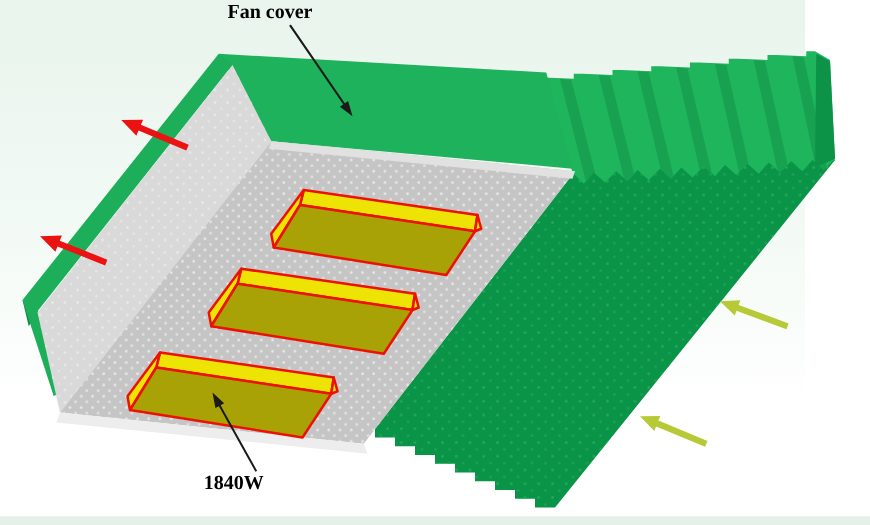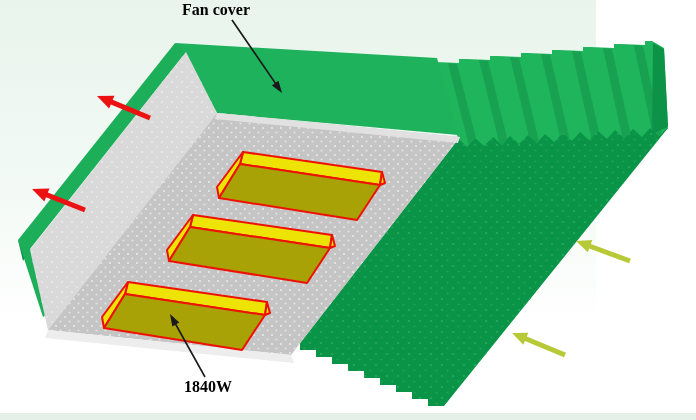--- a/index.html
+++ b/index.html
@@ -1,28 +1,29 @@
 <!DOCTYPE html>
 <html><head>
 <meta charset="utf-8">
 <style>
   html,body{margin:0;padding:0;}
   body{width:696px;height:420px;overflow:hidden;font-family:"Liberation Serif", serif;}
   #viewport{
     position:relative;width:596px;height:420px;
     background:linear-gradient(180deg,#e8f4ec 0%,#f3faf5 45%,#ffffff 78%,#ffffff 100%);
+    padding-left:48px;
   }
   #scene{position:absolute;left:0;top:0;}
   .bottom-strip{position:absolute;left:0;bottom:0;width:696px;height:7px;background:#e4f0e8;}
   .anno-label{
     position:absolute;color:#000;font-weight:bold;font-size:16px;
     font-family:"Liberation Serif","DejaVu Serif",serif;white-space:nowrap;z-index:5;
   }
   #label-fan-cover{left:182px;top:1px;}
-  #label-power{left:184px;top:378px;}
+  #label-power{left:163px;top:378px;}
 </style>
 </head>
 <body>
 
 <div id="viewport">
   <svg id="scene" width="696" height="420" viewBox="0 0 696 420" xmlns="http://www.w3.org/2000/svg">
     <defs>
       <pattern id="plateDots" width="9" height="9" patternUnits="userSpaceOnUse">
         <circle cx="2" cy="2" r="1.1" fill="#e8e8e8"></circle>
         <circle cx="6.5" cy="6.5" r="1.1" fill="#e2e2e2"></circle>

